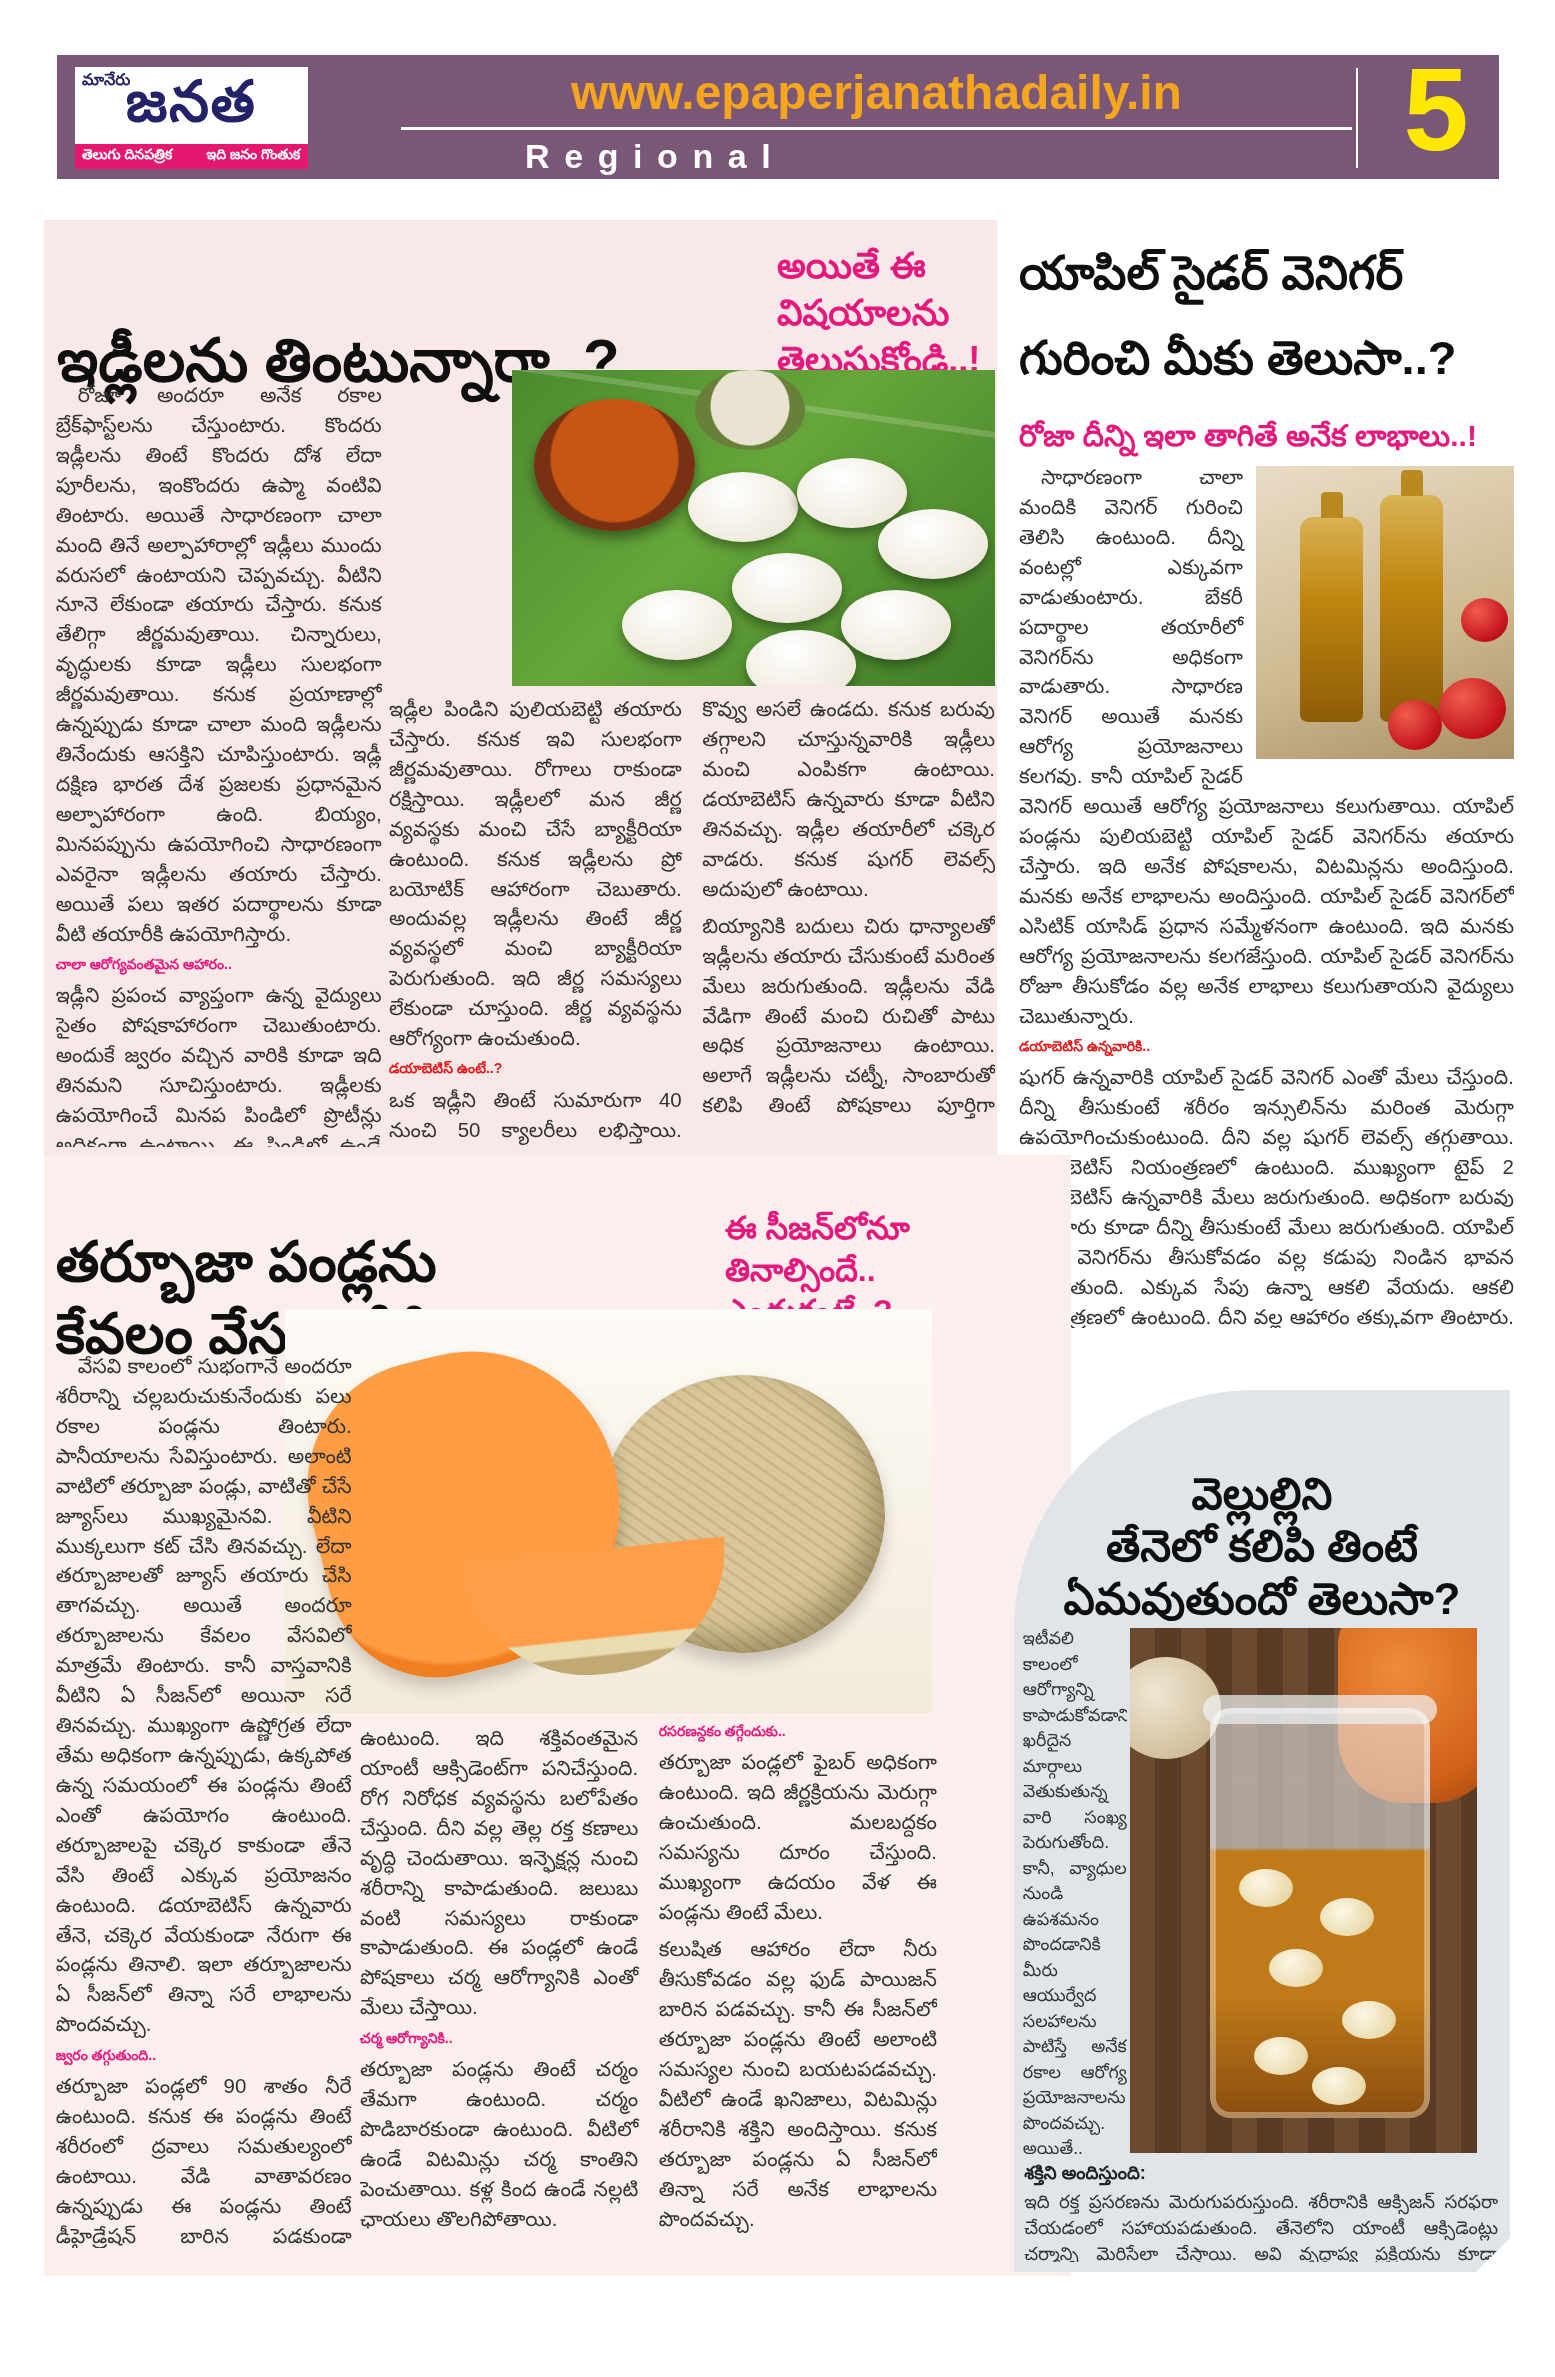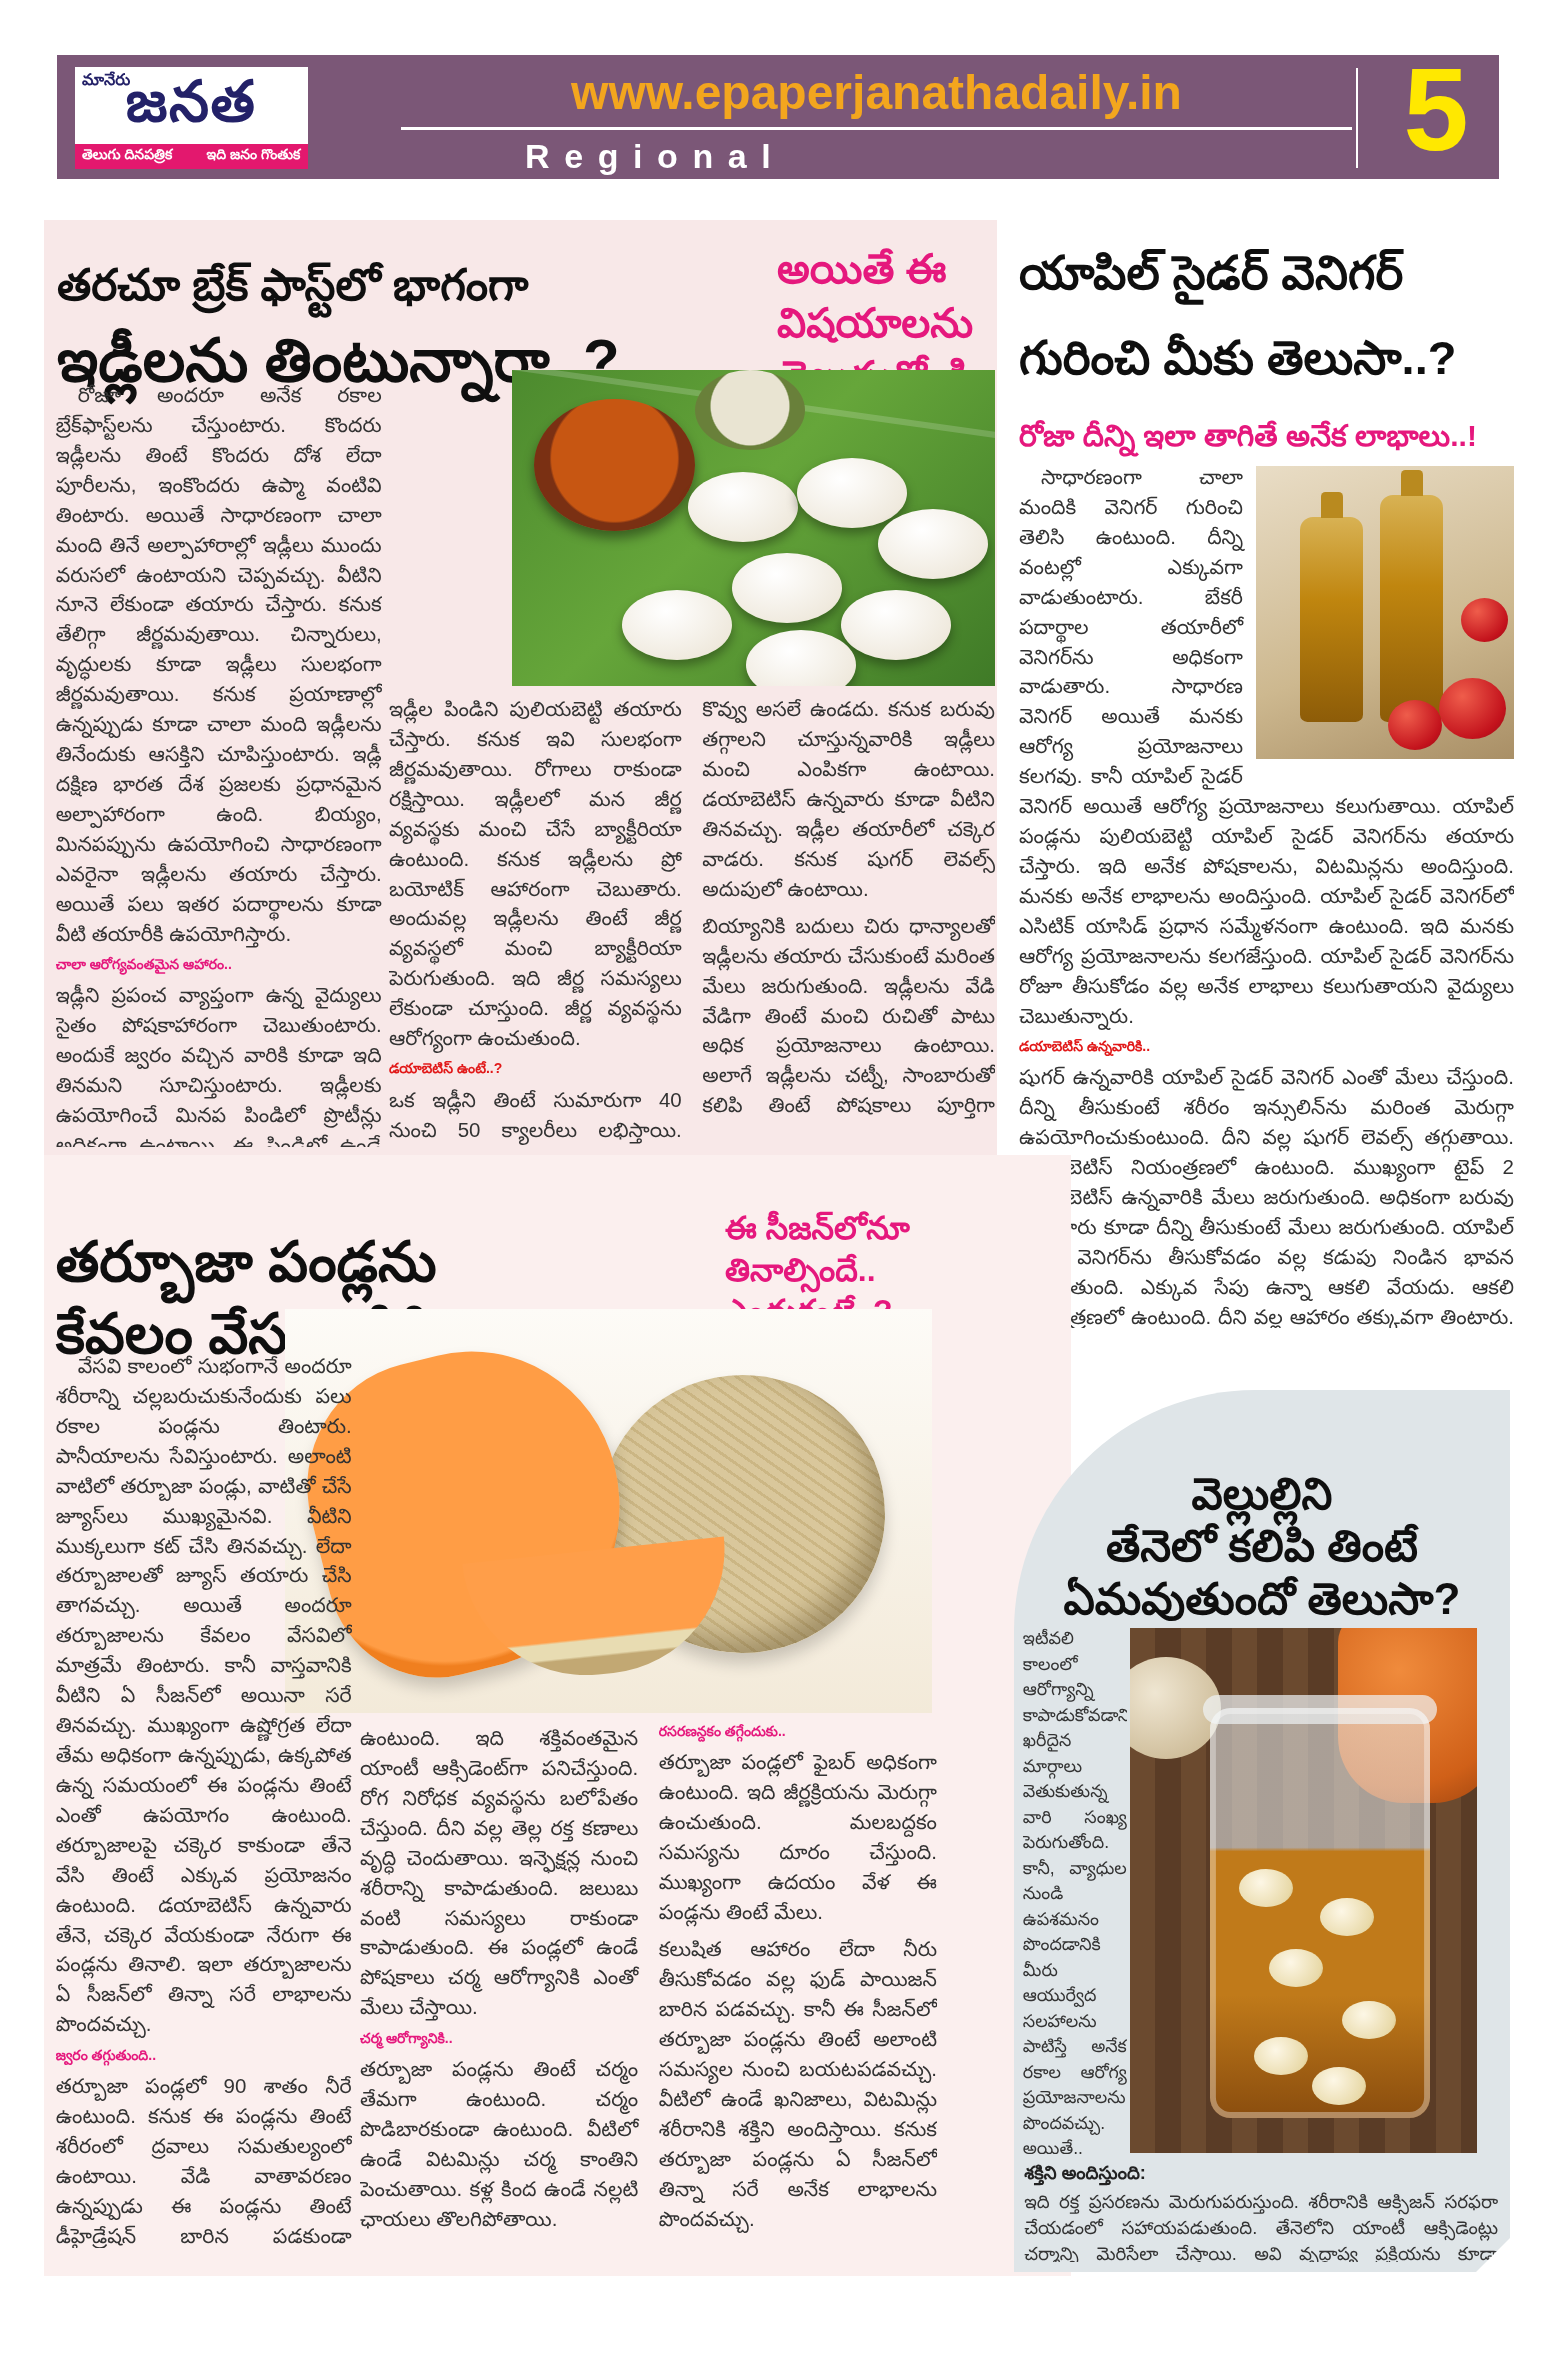--- a/index.html
+++ b/index.html
@@ -26,21 +26,21 @@
   .sh.red{color:#e11818;}
   .sh.pink{color:#e5187d;}
   .sh.dark{color:#222222;}
   .headline{font-weight:800;color:#0f0f0f;line-height:1.12;}
   .kicker{font-weight:800;color:#e5187d;line-height:1.3;}
 
   
   .idli{position:absolute;left:44px;top:220px;width:953px;height:935px;background:#f8e8e8;overflow:hidden;}
   .idli .h1{position:absolute;left:13px;top:10.2px;font-size:44px;}
   .idli .h2{position:absolute;left:13px;top:67px;font-size:60px;}
-  .idli .kick{position:absolute;left:733px;top:23.4px;width:214px;font-size:41px;}
+  .idli .kick{position:absolute;left:733px;top:23.4px;width:214px;font-size:36px;}
   .idli-photo{position:absolute;left:468px;top:150px;width:483px;height:316px;background:linear-gradient(135deg,#4c8a2e 0%,#66a63a 45%,#3f7a27 100%);overflow:hidden;}
   .leaf-vein{position:absolute;left:-29px;top:29px;width:556px;height:5.9px;background:rgba(255,255,255,.18);transform:rotate(8deg);}
   .idli-cake{position:absolute;width:110px;height:70px;border-radius:50%;background:radial-gradient(ellipse at 40% 30%,#ffffff,#efe9dd 75%,#d9d0bd);box-shadow:0 5.9px 10.2px rgba(0,0,0,.35);}
   .sambar-bowl{position:absolute;left:22px;top:29px;width:161px;height:132px;border-radius:50%;background:radial-gradient(circle at 50% 45%,#c75612 0 58%,#7a3013 60% 100%);box-shadow:0 7.3px 11.7px rgba(0,0,0,.4);}
   .chutney-bowl{position:absolute;left:183px;top:0px;width:110px;height:80px;border-radius:50%;background:radial-gradient(circle at 50% 45%,#e9e4d2 0 55%,#69803a 57% 100%);}
   .idli-col1{position:absolute;left:11.7px;top:160px;width:326px;height:767px;overflow:hidden;}
   .idli-cols2{position:absolute;left:345px;top:474px;width:606px;height:452px;overflow:hidden;column-count:2;column-gap:20.5px;}
 
   
   .vinegar{position:absolute;left:1019px;top:216px;width:495px;height:1112px;overflow:hidden;background:#ffffff;}
@@ -99,21 +99,20 @@
     </div>
     <div class="site-url">www.epaperjanathadaily.in</div>
     <div class="band-line"></div>
     <div class="edition">Regional</div>
     <div class="issue-date">మంగళవారం 9 సెప్టెంబర్ 2025</div>
     <div class="vline"></div>
     <div class="page-num">5</div>
   </header>
 
   <section class="idli">
-    <h1 class="headline h1">తరచూ బ్రేక్ ఫాస్ట్‌లో భాగంగా</h1>
     <h1 class="headline h2">ఇడ్లీలను తింటున్నారా..?</h1>
     <div class="kicker kick">
       <div>అయితే ఈ</div>
       <div>విషయాలను</div>
       <div>తెలుసుకోండి..!</div>
     </div>
 
     <div class="idli-photo">
       <div class="leaf-vein"></div>
       <div class="sambar-bowl"></div>

